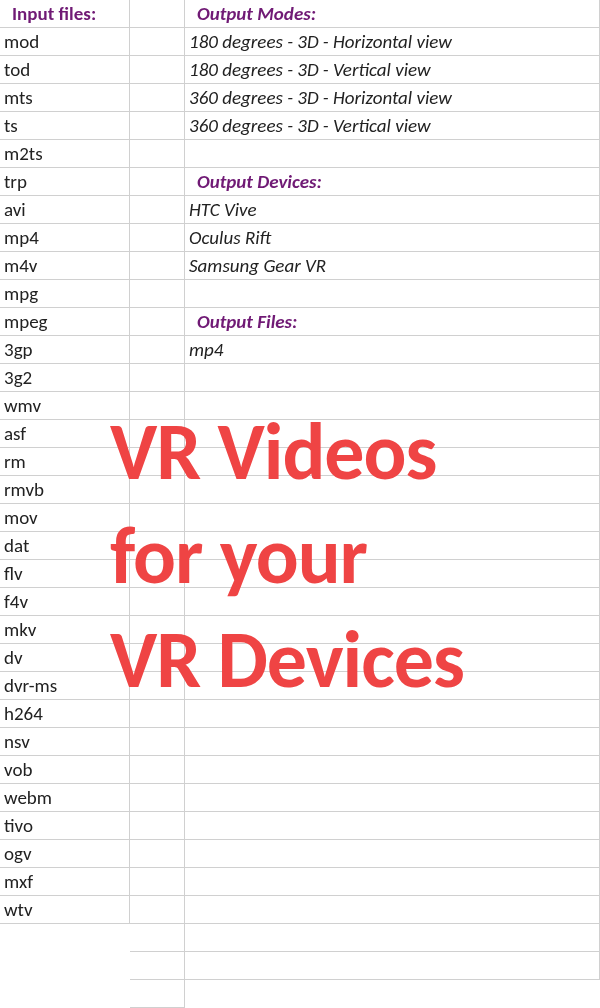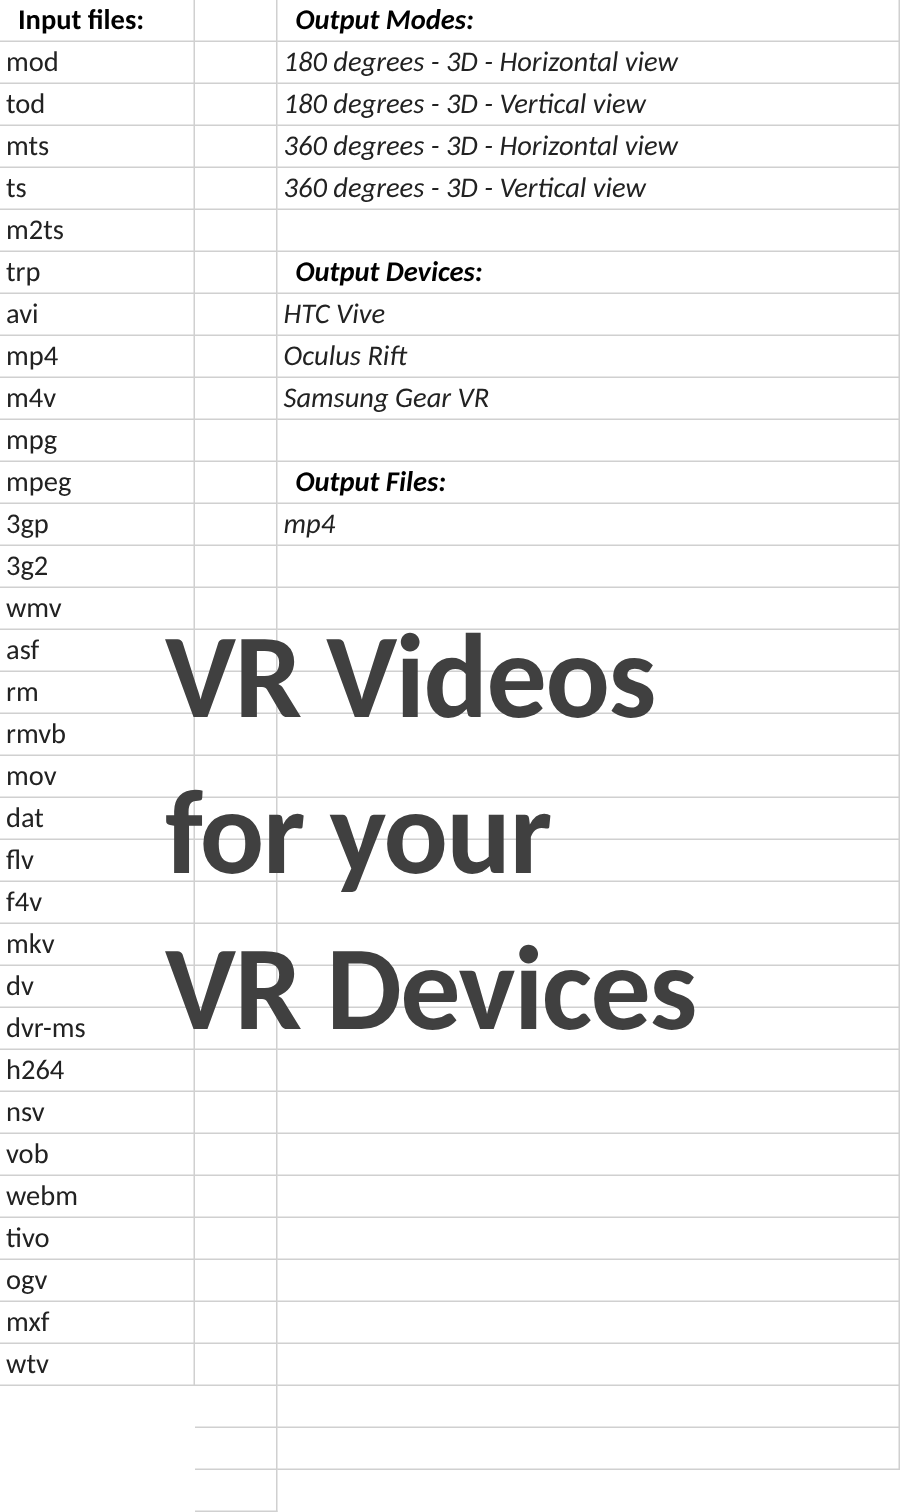--- a/index.html
+++ b/index.html
@@ -29,31 +29,31 @@
       border-right: 1px solid #d0d0d0;
       border-bottom: 1px solid #d0d0d0;
       padding-left: 4px;
       white-space: nowrap;
       overflow: hidden;
       color: #222;
     }
     .header {
       font-weight: bold;
       font-size: 19px;
-      color: #000000;
+      color: #701a75;
       padding-left: 12px;
     }
     .overlay {
       position: absolute;
       top: 400px;
       left: 110px;
       font-size: 80px;
       line-height: 1.3;
       font-weight: bold;
-      color: #404040;
+      color: #ef4444;
       font-family: Calibri, Arial, sans-serif;
       letter-spacing: -1px;
     }
   </style>
 </head>
 <body>
 
 <div class="table">
   <div class="col col-a" id="col-a">
       <div class="cell header">Input files:</div>

